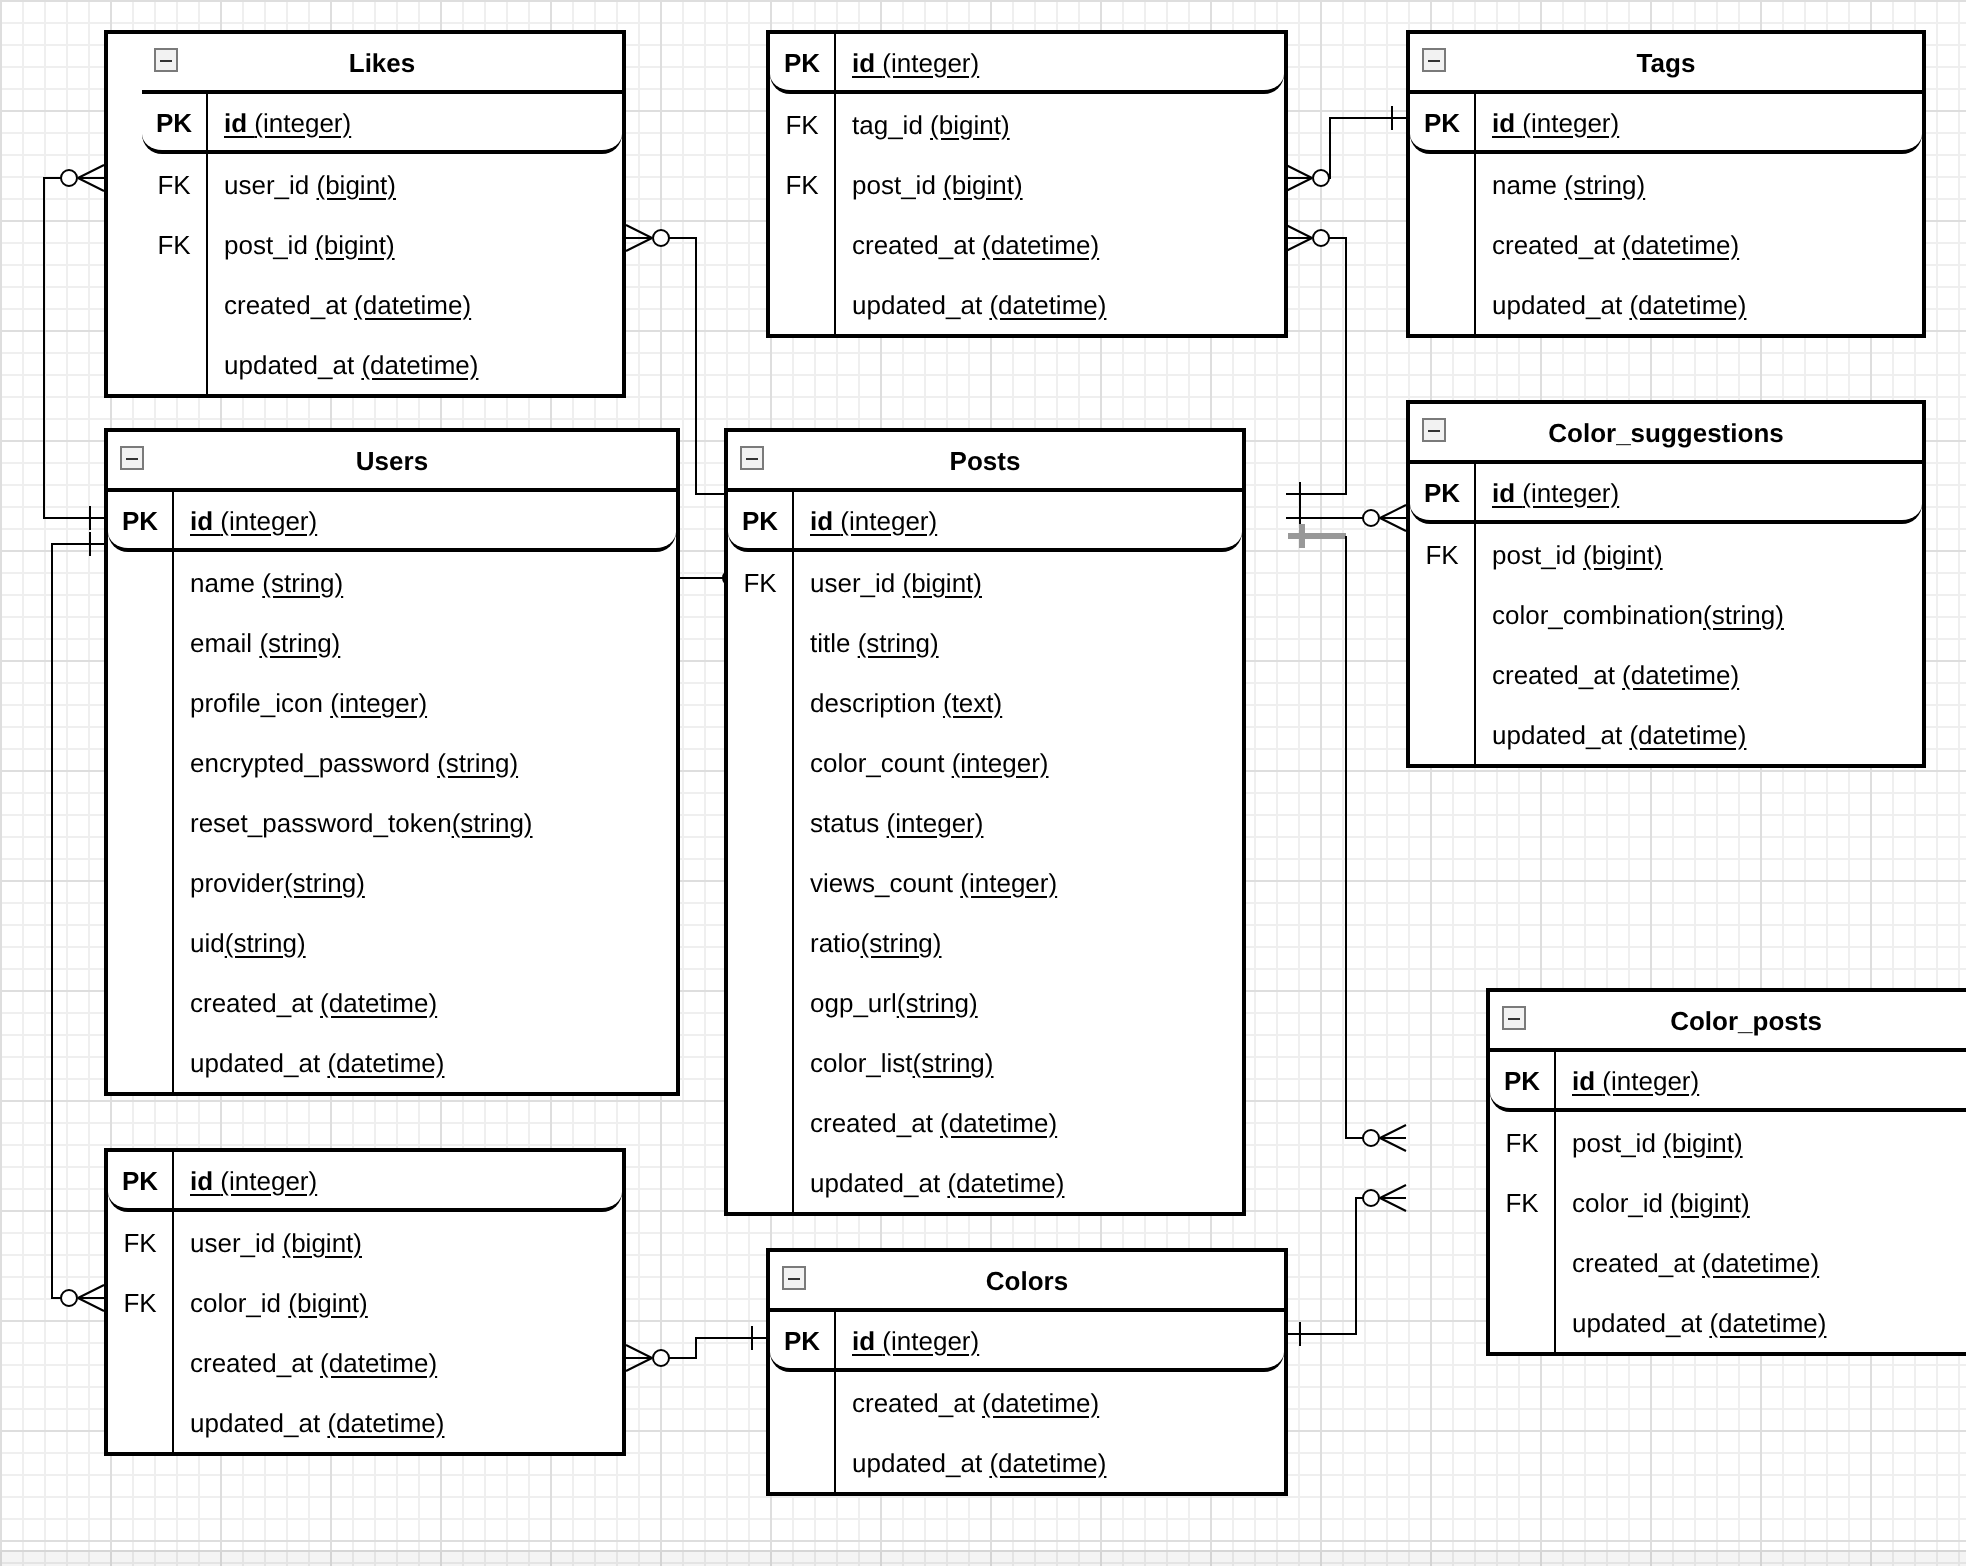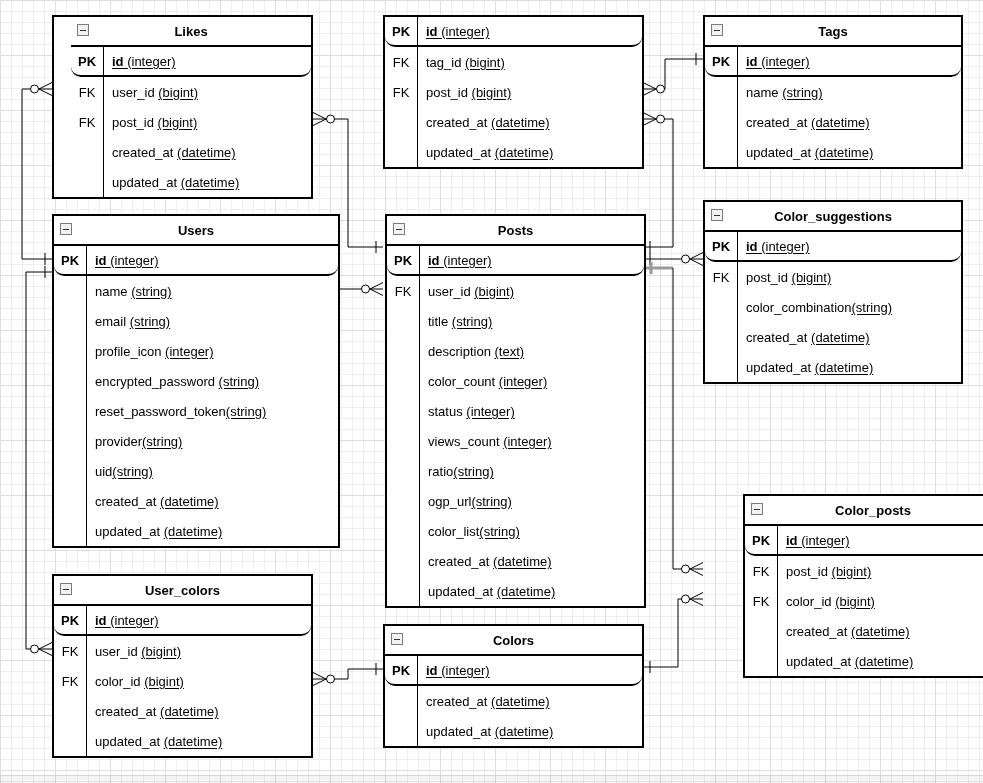--- a/index.html
+++ b/index.html
@@ -246,21 +246,21 @@
         </div>
         <div class="er-row">
           <span class="kcol"></span>
           <span class="rowtext"><span>created_at </span><span class="u">(datetime)</span></span>
         </div>
         <div class="er-row">
           <span class="kcol"></span>
           <span class="rowtext"><span>updated_at </span><span class="u">(datetime)</span></span>
         </div>
       </div>
-      <div class="er-table" style="left: 385px; top: 214px; width: 261px;">
+      <div class="er-table" style="left: 362px; top: 214px; width: 261px;">
         <div class="er-header">
           <span class="collapse-btn"></span>
           <span class="er-title">Posts</span>
         </div>
         <div class="er-row pk-row">
           <span class="kcol pk">PK</span>
           <span class="rowtext"><span class="pktext"><b>id </b><span>(integer)</span></span></span>
         </div>
         <div class="er-row">
           <span class="kcol">FK</span>
@@ -327,24 +327,20 @@
         <div class="er-row">
           <span class="kcol"></span>
           <span class="rowtext"><span>created_at </span><span class="u">(datetime)</span></span>
         </div>
         <div class="er-row">
           <span class="kcol"></span>
           <span class="rowtext"><span>updated_at </span><span class="u">(datetime)</span></span>
         </div>
       </div>
       <div class="er-table" style="left: 52px; top: 574px; width: 261px;">
-        <div class="er-header">
-          <span class="collapse-btn"></span>
-          <span class="er-title">User_colors</span>
-        </div>
         <div class="er-row pk-row">
           <span class="kcol pk">PK</span>
           <span class="rowtext"><span class="pktext"><b>id </b><span>(integer)</span></span></span>
         </div>
         <div class="er-row">
           <span class="kcol">FK</span>
           <span class="rowtext"><span>user_id </span><span class="u">(bigint)</span></span>
         </div>
         <div class="er-row">
           <span class="kcol">FK</span>

